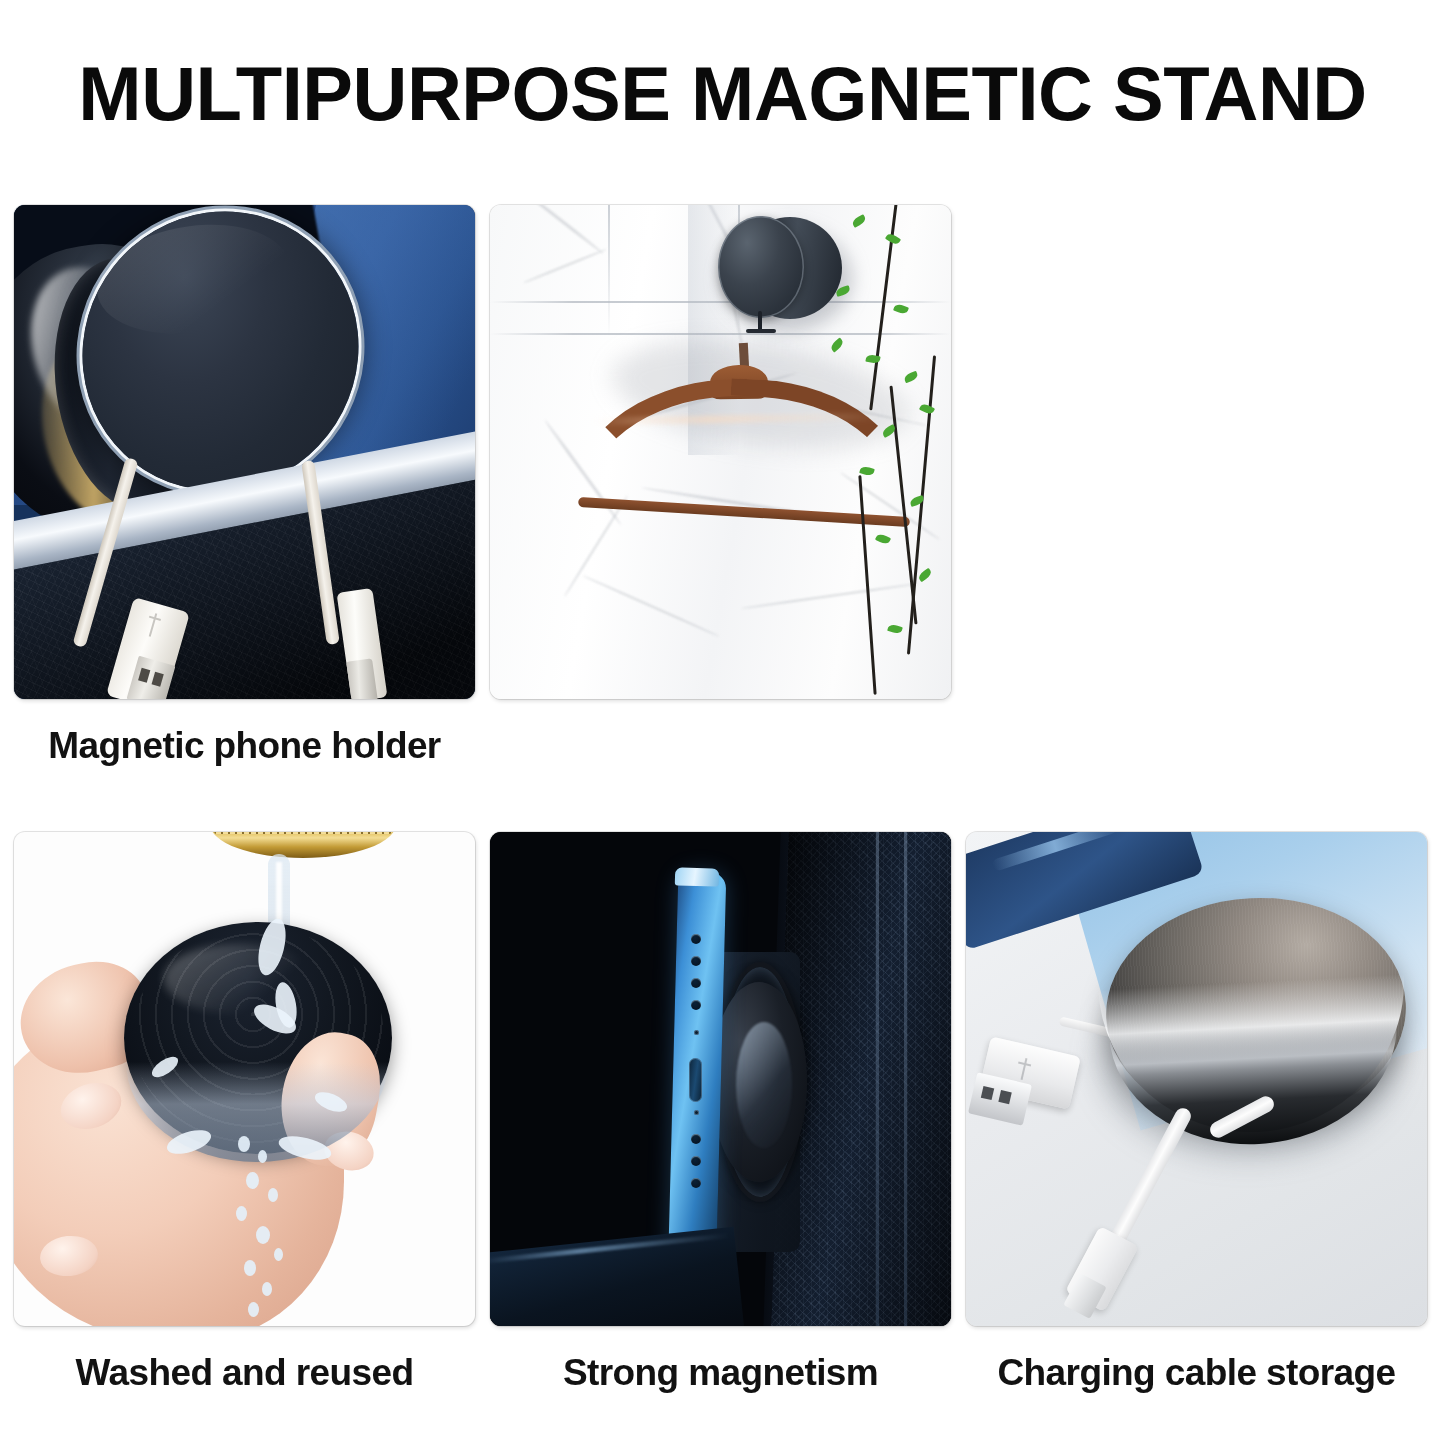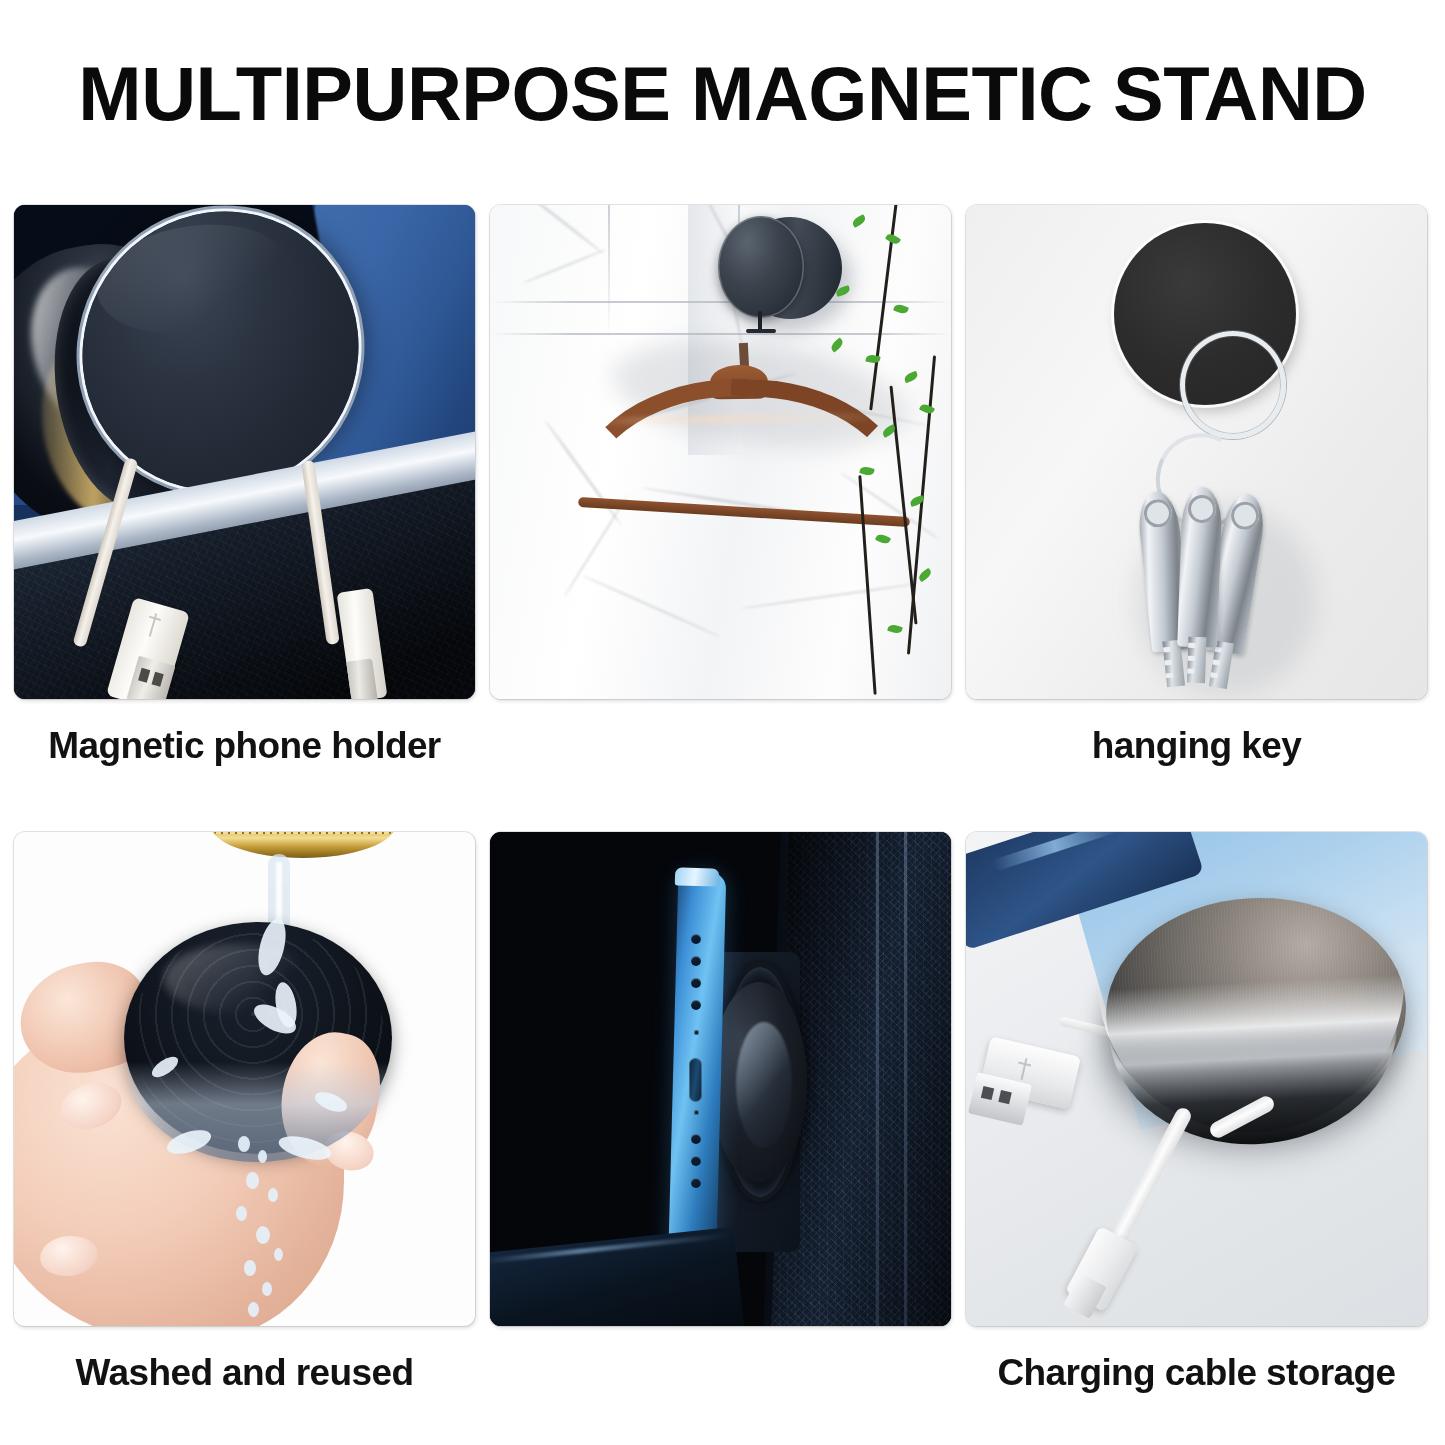--- a/index.html
+++ b/index.html
@@ -799,43 +799,20 @@
       <div class="leaf" style="left:430px; top:200px; transform:rotate(28deg);"></div>
       <div class="leaf" style="left:392px; top:222px; transform:rotate(-30deg);"></div>
       <div class="leaf" style="left:370px; top:262px; transform:rotate(16deg);"></div>
       <div class="leaf" style="left:420px; top:292px; transform:rotate(-18deg);"></div>
       <div class="leaf" style="left:386px; top:330px; transform:rotate(26deg);"></div>
       <div class="leaf" style="left:428px; top:366px; transform:rotate(-34deg);"></div>
       <div class="leaf" style="left:398px; top:420px; transform:rotate(18deg);"></div>
     </div>
   </div>
 
-  <div class="cell c2">
-    <div class="panel p3">
-      <div class="disc"></div>
-      <div class="keyshadow"></div>
-      <div class="ring"></div>
-      <div class="ring2"></div>
-      <div class="keys">
-        <div class="key k1">
-          <div class="bow"></div>
-          <div class="blade"></div>
-        </div>
-        <div class="key k2">
-          <div class="bow"></div>
-          <div class="blade"></div>
-        </div>
-        <div class="key k3">
-          <div class="bow"></div>
-          <div class="blade"></div>
-        </div>
-      </div>
-    </div>
-    <div class="caption">hanging key</div>
-  </div>
 
   <div class="cell c3">
     <div class="panel p4">
       <div class="faucet"></div>
       <div class="faucetridge"></div>
       <div class="stream"></div>
       <div class="streamhl"></div>
 
       <div class="hand"></div>
       <div class="thumb"></div>
@@ -896,20 +873,21 @@
       <div class="dot" style="top:198px;"></div>
       <div class="btn"></div>
       <div class="dot" style="top:278px;"></div>
       <div class="grille" style="top:302px;"></div>
       <div class="grille" style="top:324px;"></div>
       <div class="grille" style="top:346px;"></div>
 
       <div class="dashedge"></div>
       <div class="dashhl"></div>
     </div>
+    <div class="caption">Strong magnetism</div>
   </div>
 
   <div class="cell c5">
     <div class="panel p6">
       <div class="desk"></div>
       <div class="bluebg"></div>
       <div class="bluebar"></div>
       <div class="bluebarhl"></div>
 
       <div class="discshadow"></div>

